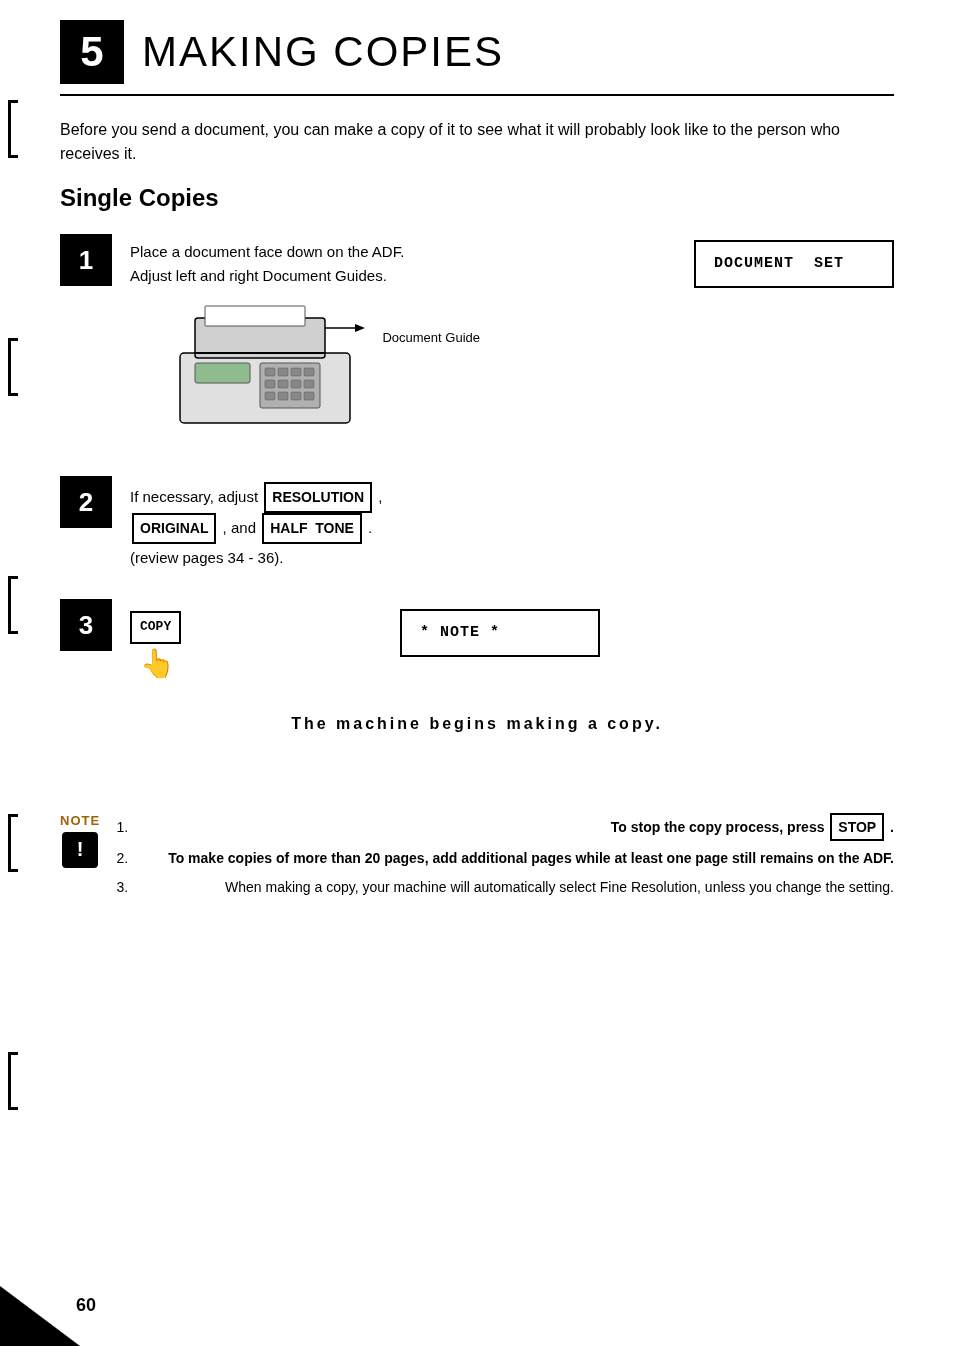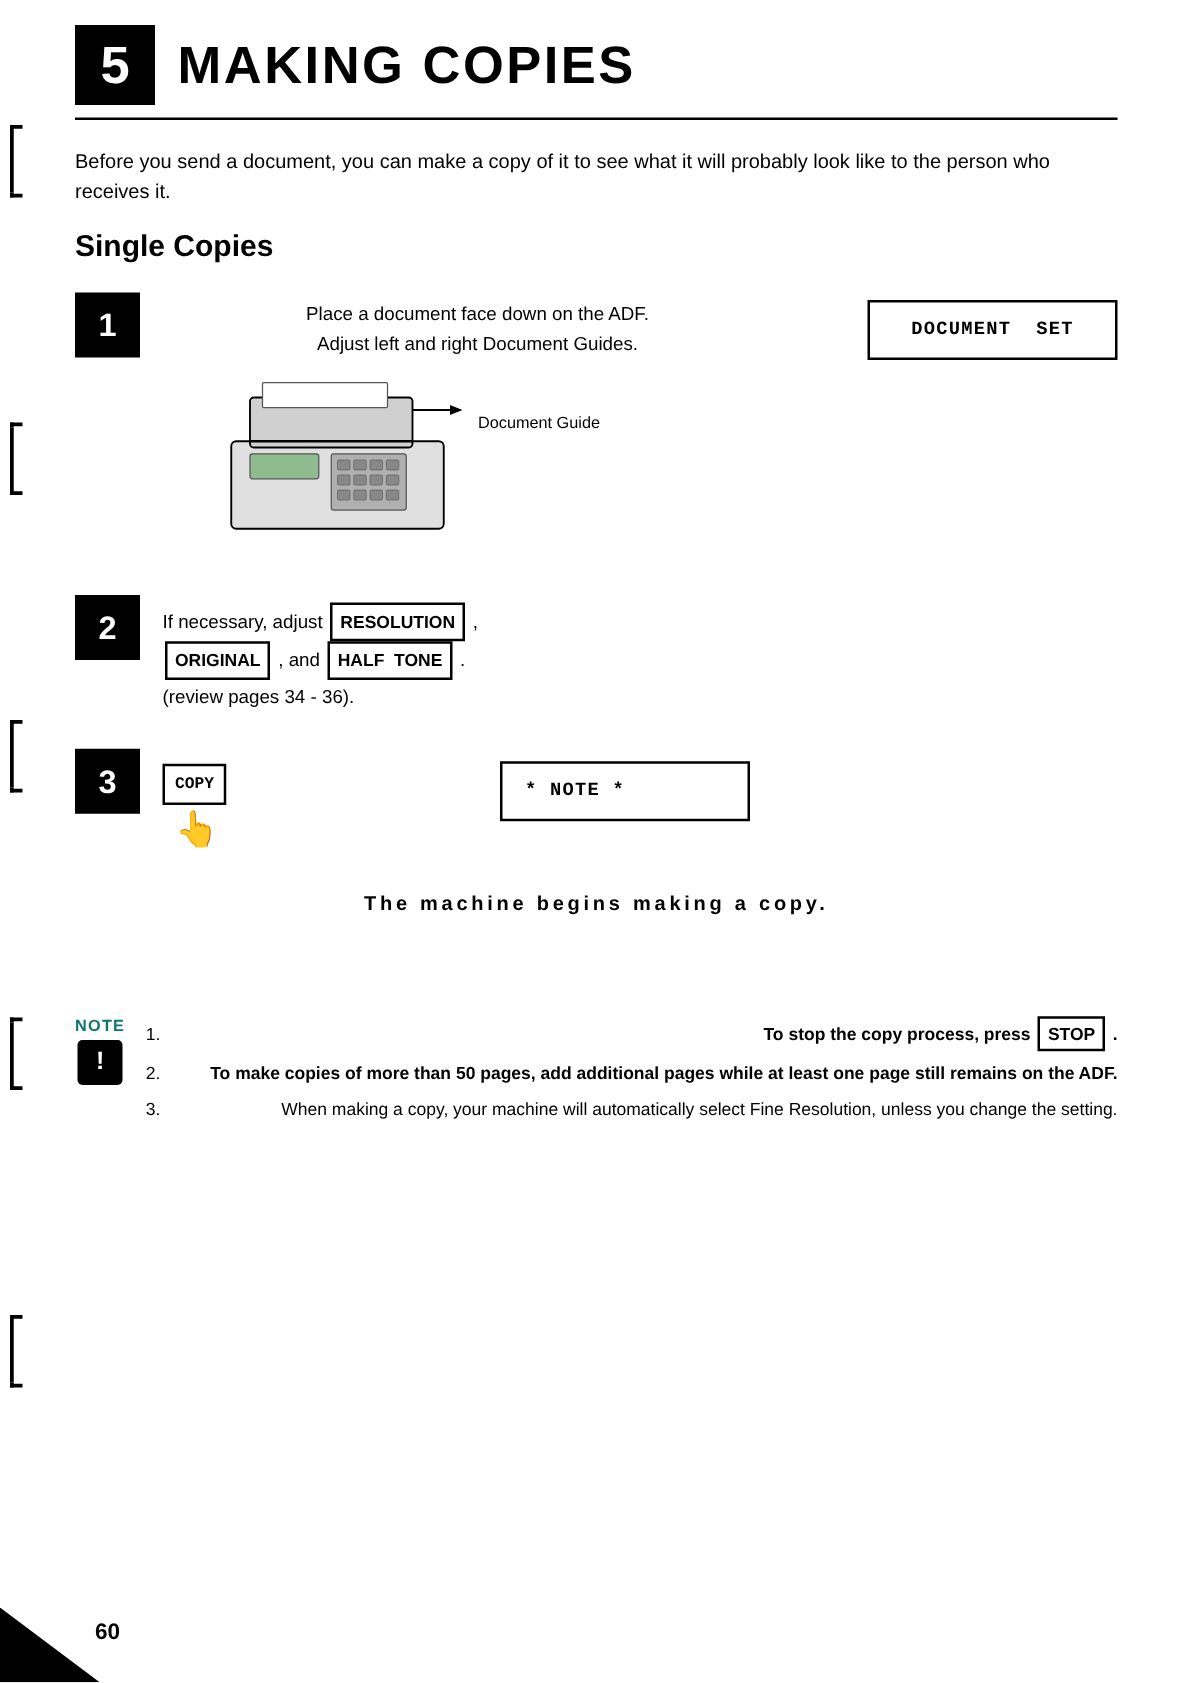--- a/index.html
+++ b/index.html
@@ -38,21 +38,21 @@
       height: 64px;
       display: flex;
       align-items: center;
       justify-content: center;
       margin-right: 18px;
       flex-shrink: 0;
     }
 
     .chapter-title {
       font-size: 42px;
-      font-weight: bold;
+      font-weight: normal;
       letter-spacing: 2px;
       color: #000;
     }
 
     
     .intro-text {
       font-size: 16px;
       line-height: 1.5;
       margin: 22px 0 18px 0;
       color: #000;
@@ -111,21 +111,20 @@
       min-width: 200px;
       margin-left: 30px;
       white-space: pre;
     }
 
     
     .step1-layout {
       display: flex;
       width: 100%;
       align-items: flex-start;
-      text-align: center;
     }
 
     .step1-left {
       flex: 1;
     }
 
     .step1-right {
       margin-left: 30px;
       display: flex;
       flex-direction: column;
@@ -191,21 +190,21 @@
       flex-direction: column;
       align-items: center;
       flex-shrink: 0;
     }
 
     .note-label {
       font-size: 13px;
       font-weight: bold;
       letter-spacing: 1px;
       margin-bottom: 4px;
-      color: #0f766e;
+      color: #a16207;
     }
 
     .note-icon {
       width: 36px;
       height: 36px;
       background: #000;
       border-radius: 4px;
       display: flex;
       align-items: center;
       justify-content: center;
@@ -435,21 +434,21 @@
     <div class="note-label-area">
       <div class="note-label">NOTE</div>
       <div class="note-icon">!</div>
     </div>
     <div class="note-content">
       <ol>
         <li>
           <strong>To stop the copy process, press <span class="btn-inline">STOP</span> .</strong>
         </li>
         <li>
-          <strong>To make copies of more than 50 pages, add additional pages while at least one page still remains on the ADF.</strong>
+          <strong>To make copies of more than 20 pages, add additional pages while at least one page still remains on the ADF.</strong>
         </li>
         <li>
           When making a copy, your machine will automatically select Fine Resolution, unless you change the setting.
         </li>
       </ol>
     </div>
   </div>
 
   <div class="page-number">60</div>
 

